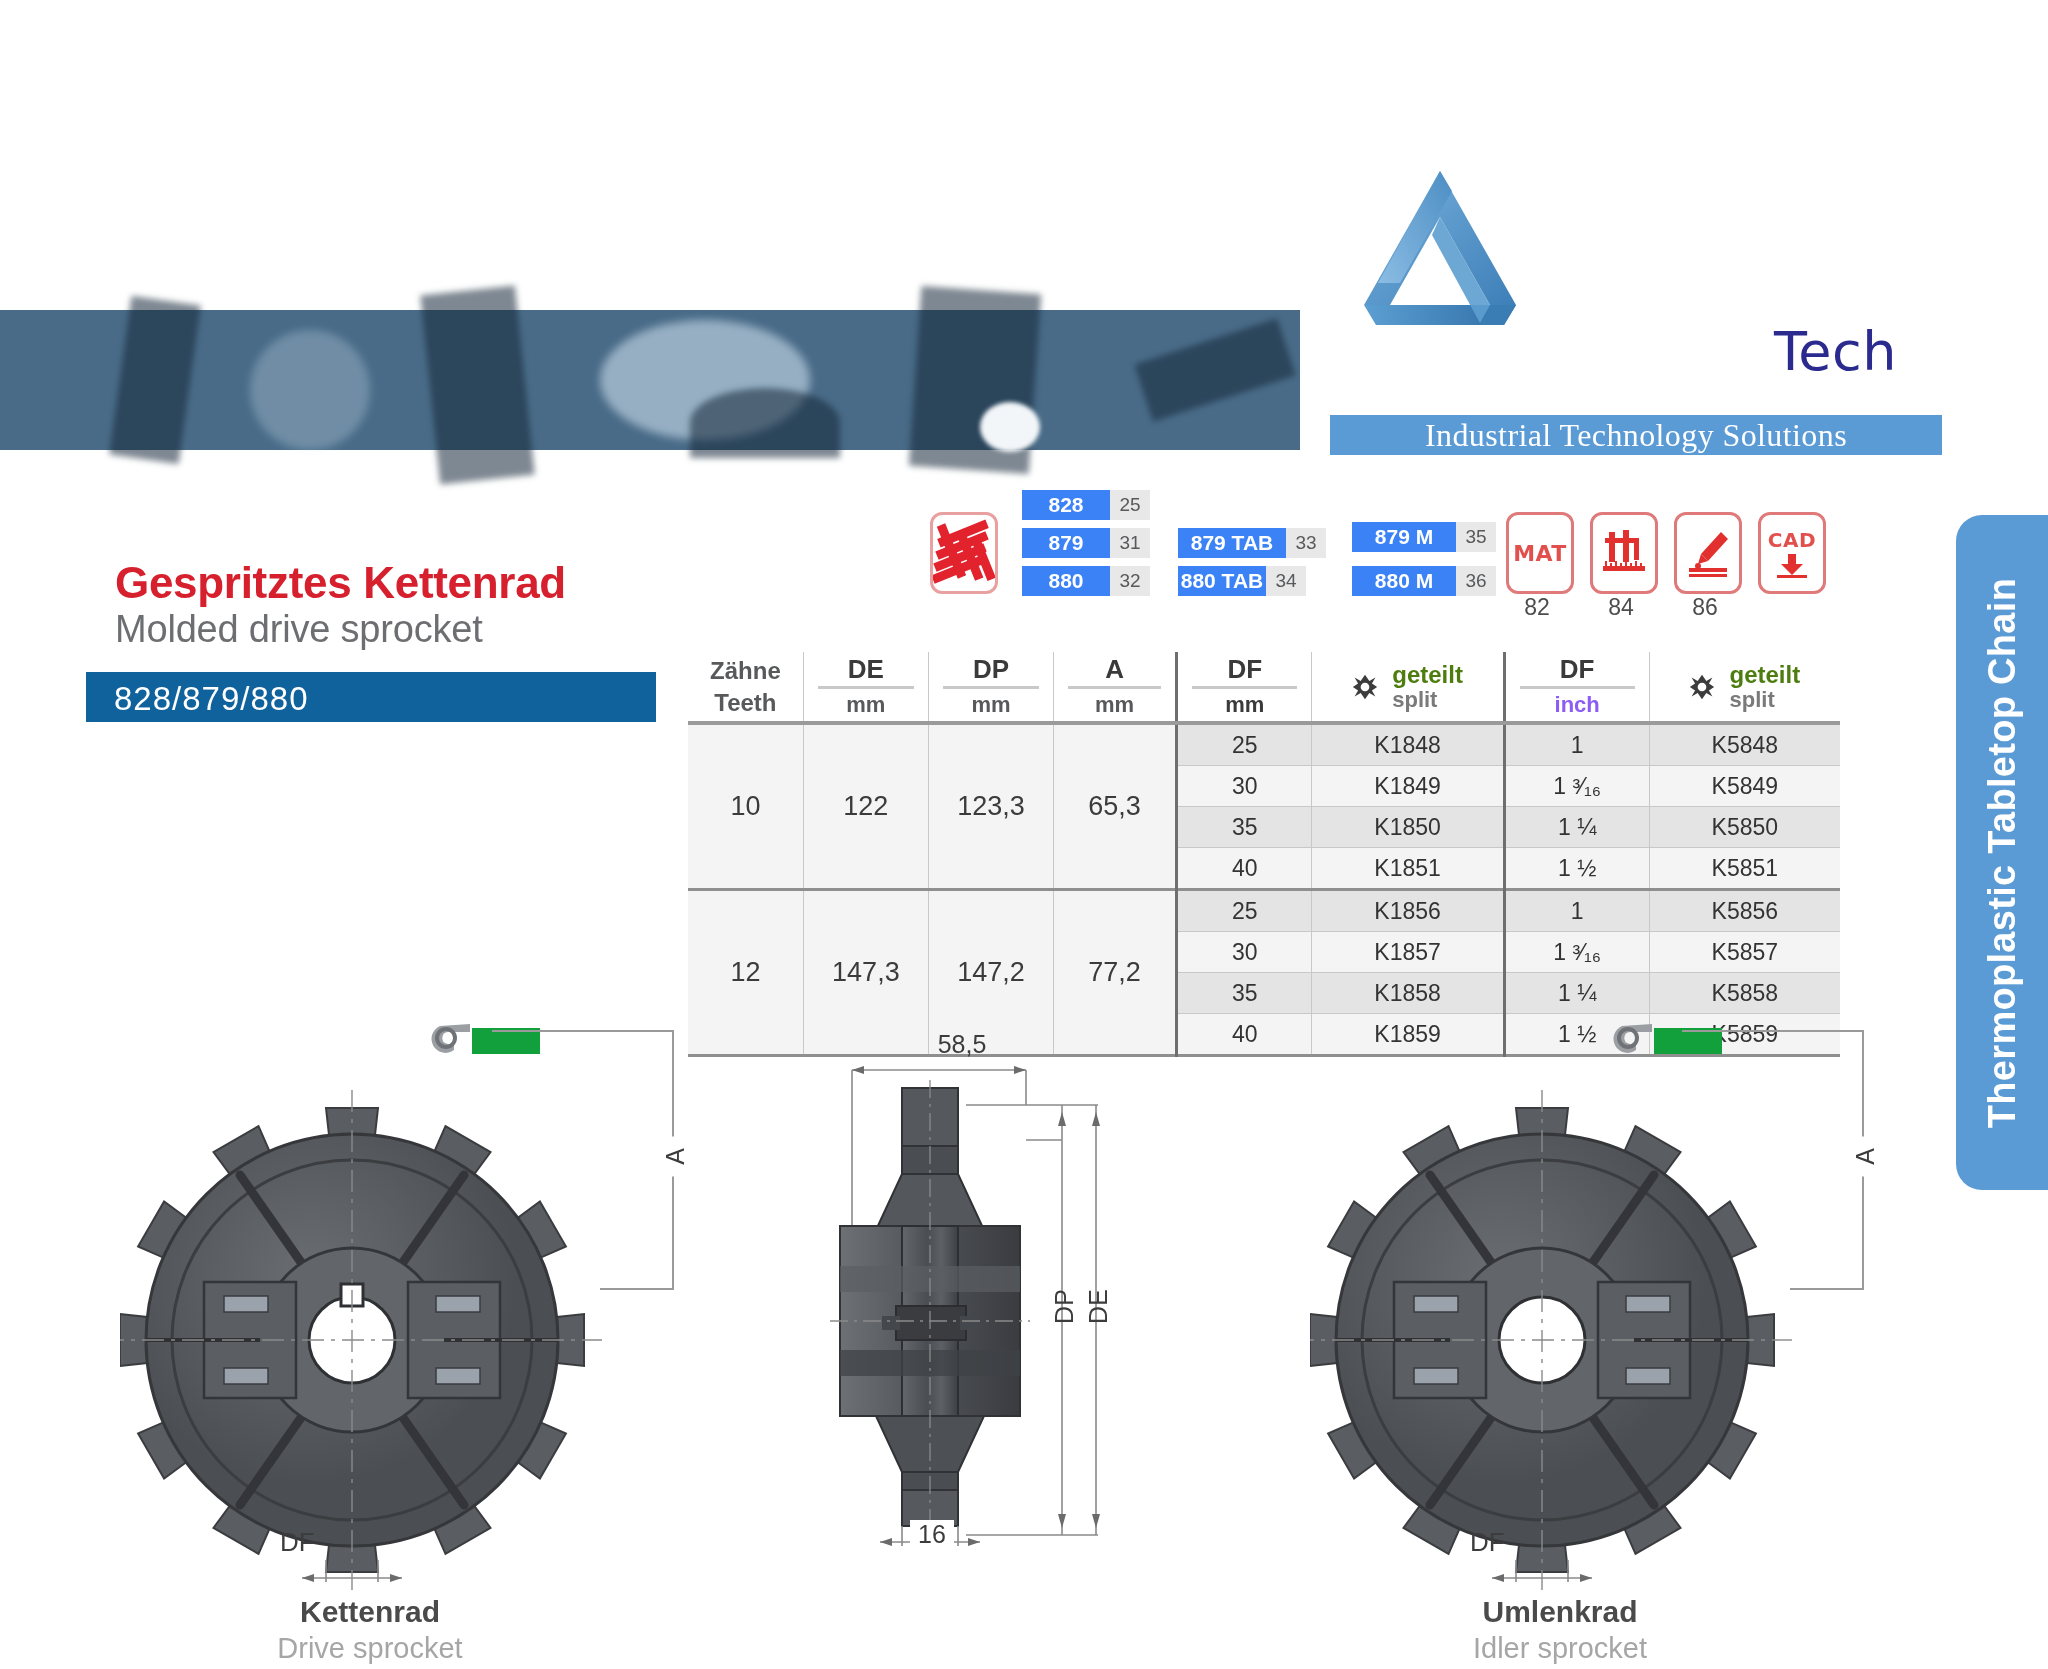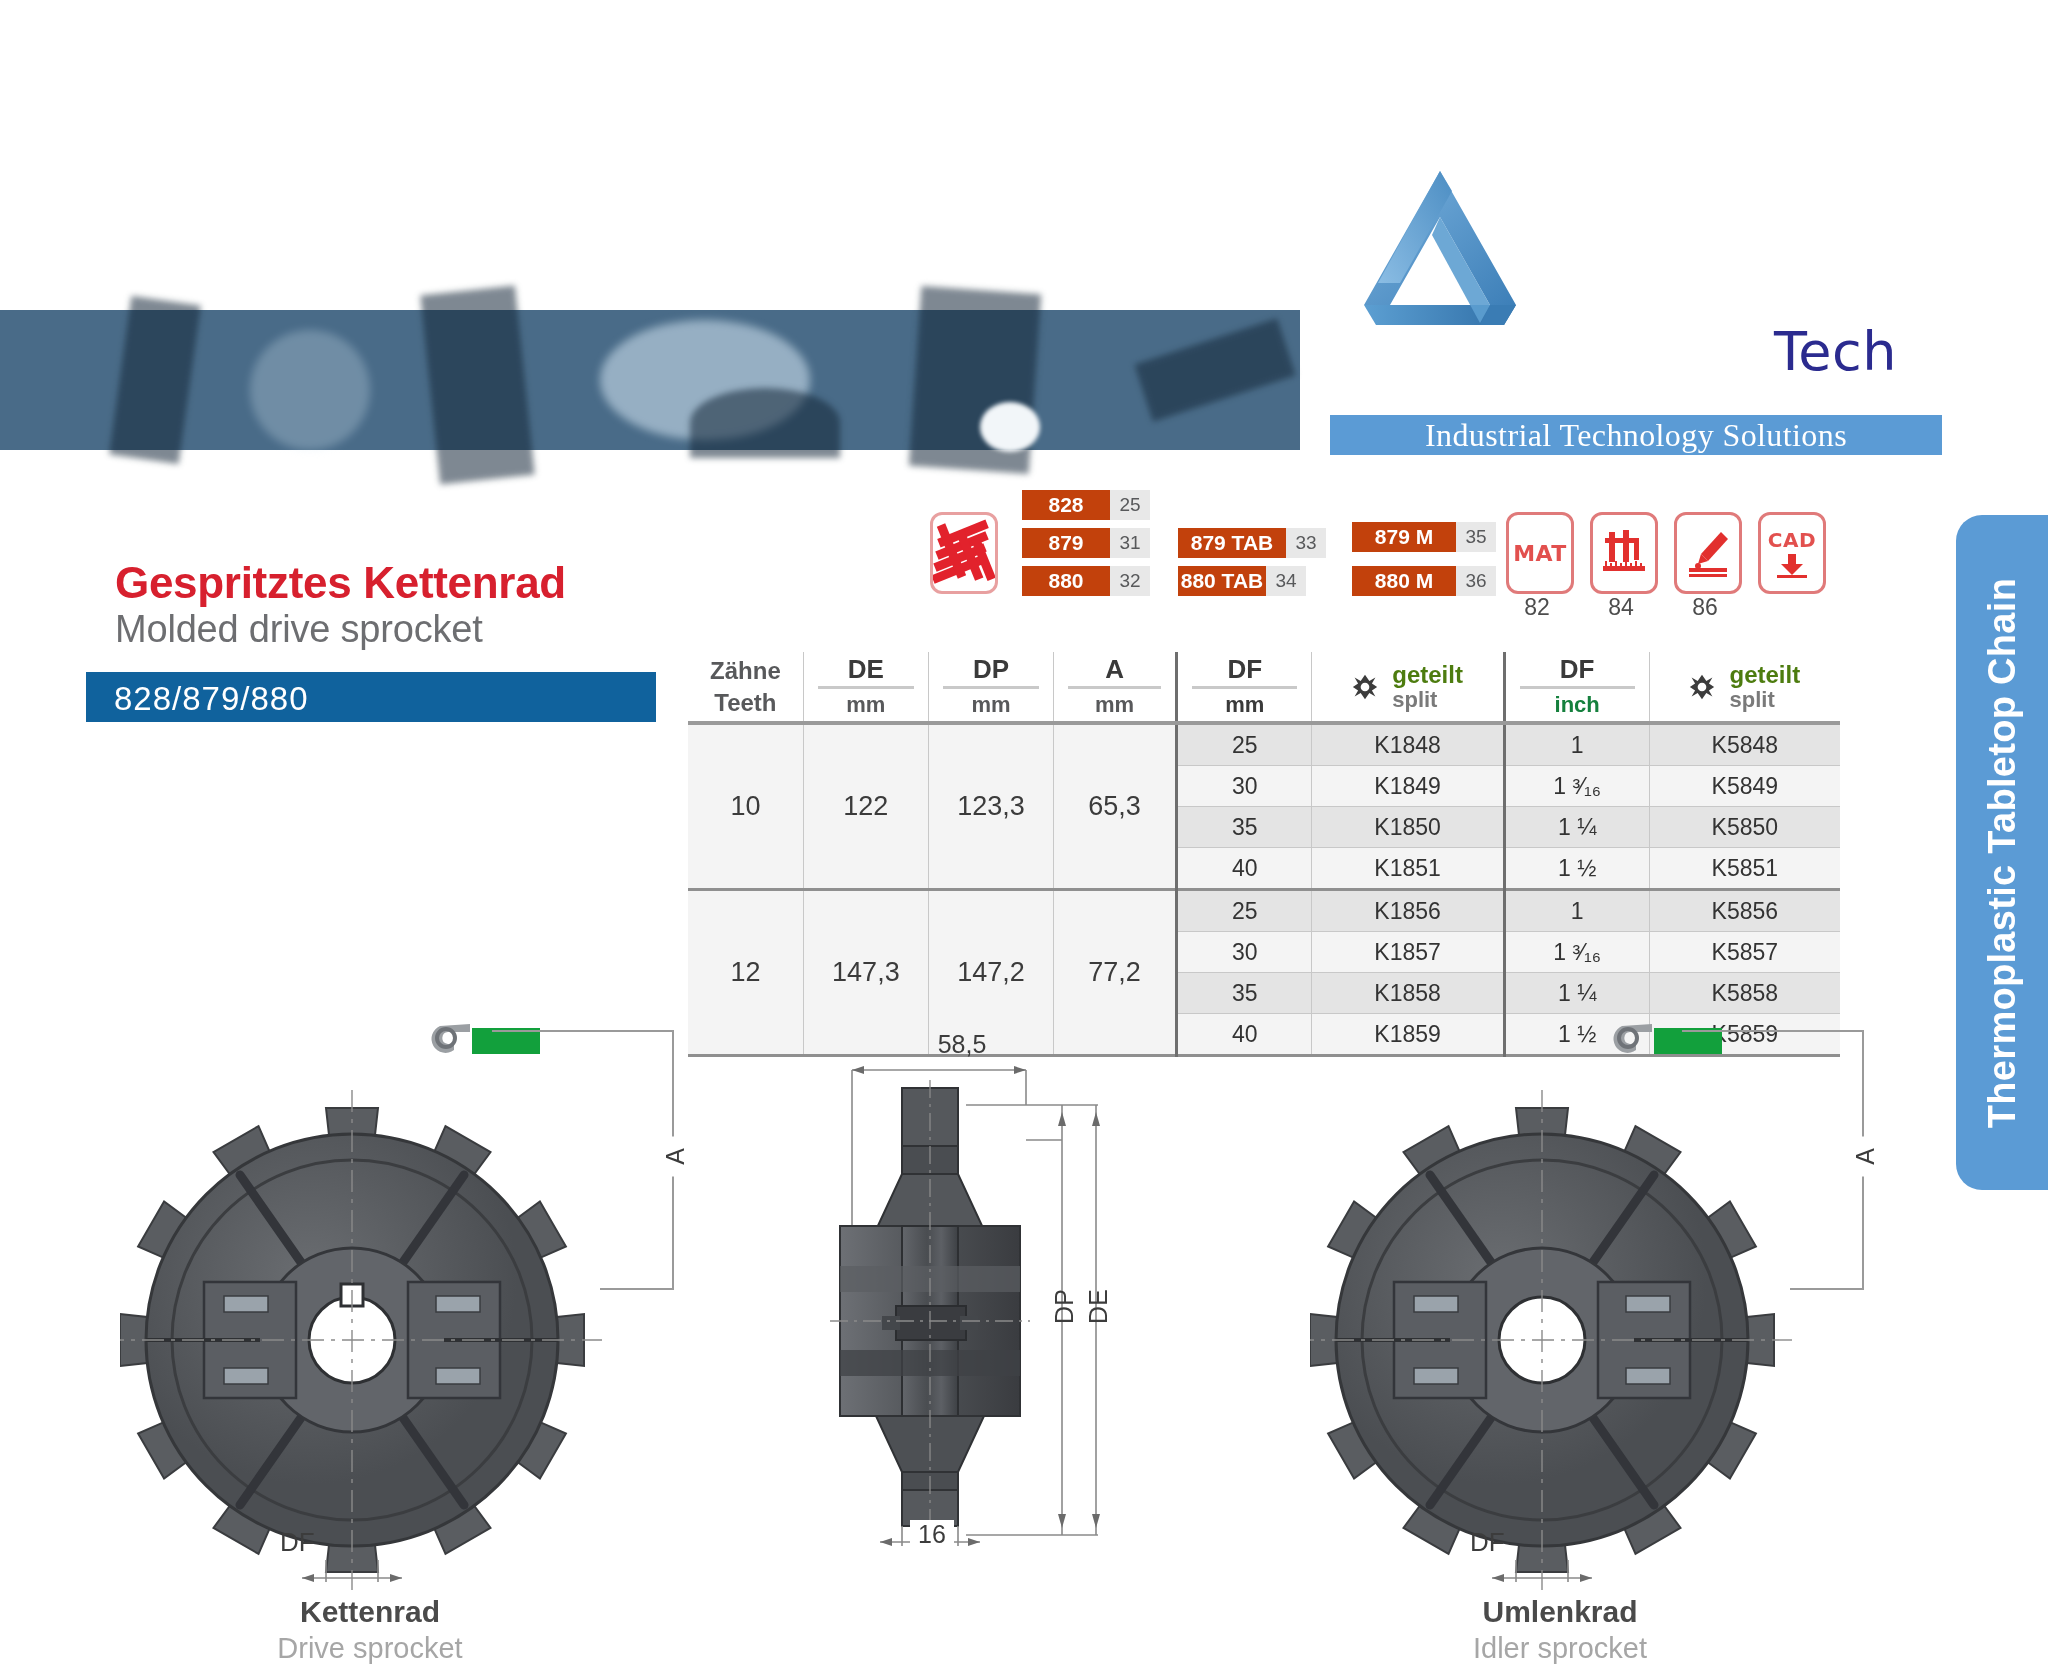--- a/index.html
+++ b/index.html
@@ -71,21 +71,21 @@
   #series-bar span{position:absolute;left:28px;top:8px;color:#ffffff;font-size:33px;letter-spacing:1px;}
 
   
   #badge-row{position:absolute;left:930px;top:490px;width:1000px;height:130px;}
   .chain-ico{
     position:absolute;left:0px;top:22px;width:62px;height:76px;
     border:3px solid #e8a0a0;border-radius:12px;background:#fff;overflow:hidden;
   }
   .chain-ico i{position:absolute;display:block;background:#e2222c;}
   .badge{position:absolute;height:30px;display:flex;align-items:stretch;}
-  .badge .nm{background:#c2410c;color:#fff;font-size:21px;font-weight:bold;display:flex;align-items:center;justify-content:center;}
+  .badge .nm{background:#3b82f6;color:#fff;font-size:21px;font-weight:bold;display:flex;align-items:center;justify-content:center;}
   .badge .pg{background:#e8e8e8;color:#58595b;font-size:19px;display:flex;align-items:center;justify-content:center;width:40px;}
   .ricon{
     position:absolute;width:62px;height:76px;top:22px;
     border:3px solid #e07a7a;border-radius:12px;background:#fff;
     display:flex;align-items:center;justify-content:center;
   }
   .ricon .lbl{color:#e2504e;font-size:22px;font-weight:bold;letter-spacing:.5px;font-family:"DejaVu Sans",sans-serif;}
   .ricon-num{position:absolute;top:104px;width:62px;text-align:center;color:#4d4d4d;font-size:23px;}
 
   
@@ -296,21 +296,21 @@
             </svg>
             <div class="geteilt-txt">
               <div class="g1">geteilt</div>
               <div class="g2">split</div>
             </div>
           </div>
         </th>
         <th class="hdr-cell hdr-under vsep-strong" style="width:150px;">
           <div class="hdr-top">DF</div>
           <div class="hdr-split-line"></div>
-          <div class="hdr-bot" style="font-weight:bold;color:#15803d;">inch</div>
+          <div class="hdr-bot" style="font-weight:bold;color:#8b5cf6;">inch</div>
         </th>
         <th class="hdr-cell hdr-under vsep" style="width:196px;">
           <div class="geteilt-wrap" style="height:66px;">
             <svg class="splitico" viewBox="0 0 30 30">
               <path d="M15 1 L20 8 L27 4 L23 11 L29 15 L23 19 L27 26 L20 22 L15 29 L10 22 L3 26 L7 19 L1 15 L7 11 L3 4 L10 8 Z" fill="#3c3c3c"></path>
               <circle cx="15" cy="15" r="5" fill="#ffffff"></circle>
             </svg>
             <div class="geteilt-txt">
               <div class="g1">geteilt</div>
               <div class="g2">split</div>

